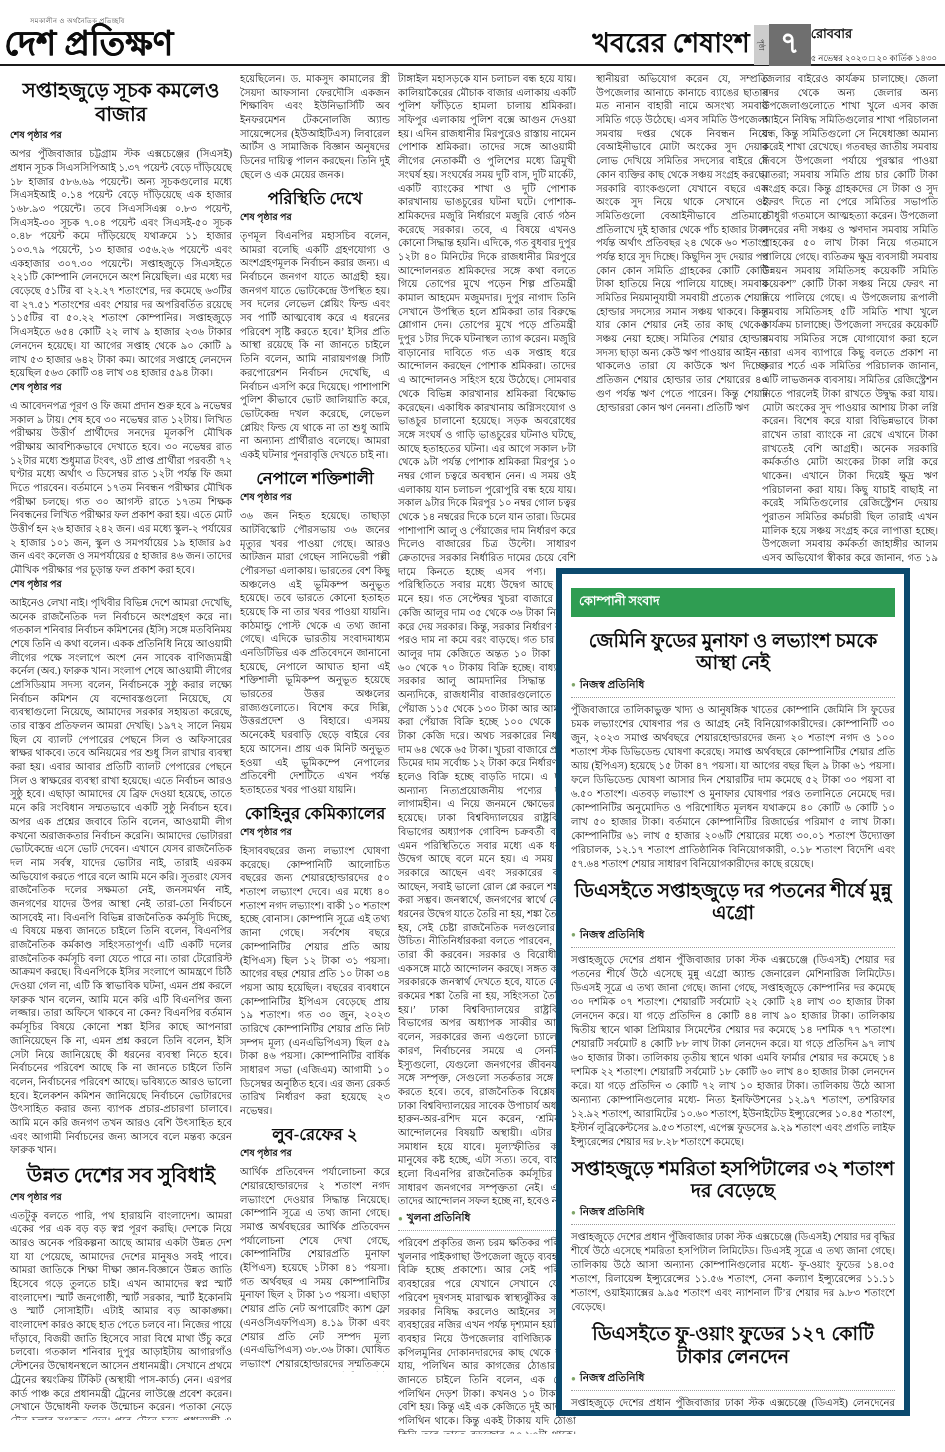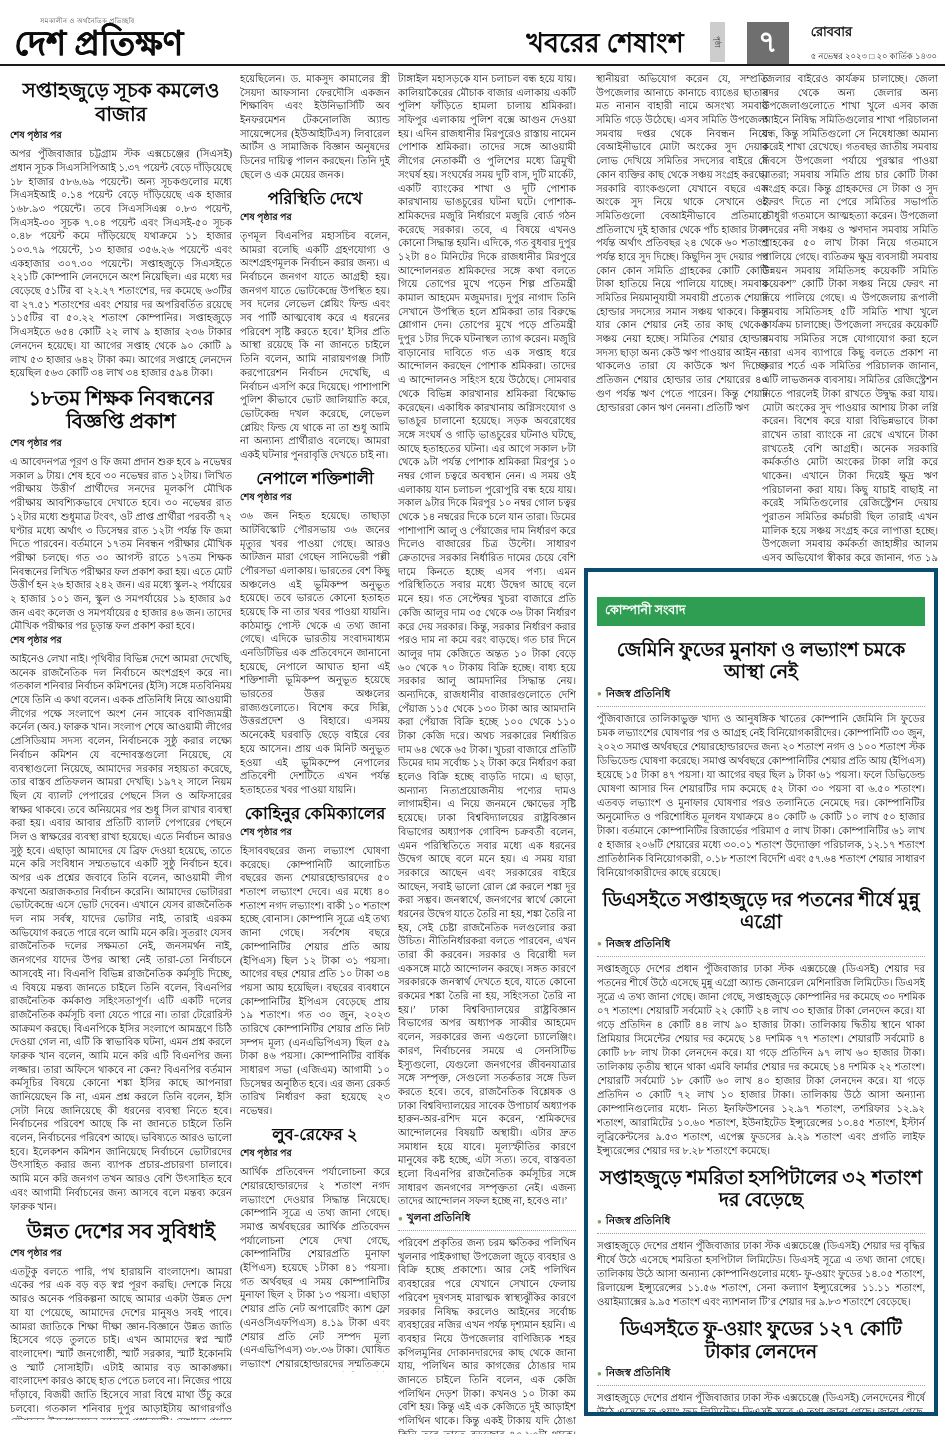--- a/index.html
+++ b/index.html
@@ -6,25 +6,25 @@
   html,body { background:#e8e8e8; }
   .page {
     position:relative; width:945px; height:1452px; margin:0 auto;
     background:#ffffff; color:#111;
     font-family:"Liberation Serif", serif;
     overflow:hidden;
   }
   
   .page-header { position:absolute; left:0; top:0; width:945px; height:66px;
     border-bottom:2px solid #1b1b1b; }
-  .masthead { position:absolute; left:14px; top:16px; }
+  .masthead { position:absolute; left:4px; top:16px; }
   .masthead .tagline { font-size:6.5px; color:#444; margin-left:26px; letter-spacing:.5px; }
   .masthead .title { font-size:34px; font-weight:900; color:#0d0d0d; line-height:1;
     font-family:"Liberation Serif", serif; text-shadow:.6px 0 #0d0d0d; }
-  .header-right { position:absolute; right:8px; top:22px; display:flex; align-items:flex-start; gap:22px; }
+  .header-right { position:absolute; right:8px; top:22px; display:flex; align-items:center; gap:0; }
   .section-name { font-size:27px; font-weight:800; color:#0d0d0d; margin-right:4px; }
   .page-label-box { width:15px; height:40px; background:#cdcdcd; display:flex;
     align-items:center; justify-content:center; }
   .page-label-box span { writing-mode:vertical-rl; font-size:7px; color:#333; }
   .page-num-box { width:42px; height:42px; background:#6f6f6f; color:#fff;
     display:flex; align-items:center; justify-content:center;
     font-size:30px; font-weight:800; }
   .date-block .day { font-size:13px; font-weight:800; }
   .date-block .date { font-size:8.5px; color:#222; margin-top:7px; }
   
@@ -37,22 +37,22 @@
   .story h2 { text-align:center; font-weight:800; line-height:1.18; margin:7px 0 2px; color:#0d0d0d; }
   .col-1 .story h2 { font-size:20px; }
   .col-2 .story h2 { font-size:16.5px; }
   .col-3 .story h2 { font-size:17px; }
   .sub { text-align:left; font-weight:700; font-size:9.5px; margin:0 0 4px; }
   .body { text-align:justify; font-size:10px; line-height:1.37; color:#161616; }
   .byline { font-weight:700; font-size:10.5px; margin:2px 0 1px; display:flex; align-items:center; gap:4px; }
   .bullet { color:#7fa468; font-size:8px; line-height:1; }
   .dotted { border-bottom:1px dotted #9a9a9a; margin:3px 0 5px; }
   
-  .company-box { position:absolute; left:584px; top:568px; width:354px; height:848px;
-    border:4px solid #0c4a6e; background:#fff; padding:25px 9px; overflow:hidden; }
+  .company-box { position:absolute; left:556px; top:568px; width:354px; height:848px;
+    border:6px solid #0c4a6e; background:#fff; padding:14px 9px; overflow:hidden; }
   .box-label { display:inline-block; width:100%; background:#2f9d52; color:#fff;
     font-weight:800; font-size:12.5px; padding:4px 8px 5px; margin-bottom:4px; }
   .company-box .story h2 { font-size:19px; margin:9px 0 1px; }
   .company-box .body { font-size:10px; line-height:1.4; }
 </style>
 </head>
 <body>
 
 <div class="page">
 
@@ -74,21 +74,20 @@
     </div>
   </header>
 
   <section class="col col-1">
     <article class="story">
       <h2>সপ্তাহজুড়ে সূচক কমলেও বাজার</h2>
       <p class="sub">শেষ পৃষ্ঠার পর</p>
       <p class="body">অপর পুঁজিবাজার চট্টগ্রাম স্টক এক্সচেঞ্জের (সিএসই) প্রধান সূচক সিএসসিপিআই ১.৩৭ পয়েন্ট বেড়ে দাঁড়িয়েছে ১৮ হাজার ৫৮৬.৬৯ পয়েন্টে। অন্য সূচকগুলোর মধ্যে সিএসইআই ০.১৪ পয়েন্ট বেড়ে দাঁড়িয়েছে এক হাজার ১৬৮.৯৩ পয়েন্টে। তবে সিএসসিএক্স ০.৮৩ পয়েন্ট, সিএসই-৩০ সূচক ৭.০৪ পয়েন্ট এবং সিএসই-৫০ সূচক ০.৪৮ পয়েন্ট কমে দাঁড়িয়েছে যথাক্রমে ১১ হাজার ১০৩.৭৯ পয়েন্টে, ১৩ হাজার ৩৫৬.২৬ পয়েন্টে এবং একহাজার ৩০৭.৩০ পয়েন্টে। সপ্তাহজুড়ে সিএসইতে ২২১টি কোম্পানি লেনদেনে অংশ নিয়েছিল। এর মধ্যে দর বেড়েছে ৫১টির বা ২২.২৭ শতাংশের, দর কমেছে ৬৩টির বা ২৭.৫১ শতাংশের এবং শেয়ার দর অপরিবর্তিত রয়েছে ১১৫টির বা ৫০.২২ শতাংশ কোম্পানির। সপ্তাহজুড়ে সিএসইতে ৬৫৪ কোটি ২২ লাখ ৯ হাজার ২৩৬ টাকার লেনদেন হয়েছে। যা আগের সপ্তাহ থেকে ৯০ কোটি ৯ লাখ ৫৩ হাজার ৬৪২ টাকা কম। আগের সপ্তাহে লেনদেন হয়েছিল ৫৬৩ কোটি ৩৪ লাখ ৩৪ হাজার ৫৯৪ টাকা।</p>
     </article>
     <article class="story">
-      <h2>১৮তম শিক্ষক নিবন্ধনের বিজ্ঞপ্তি প্রকাশ</h2>
       <p class="sub">শেষ পৃষ্ঠার পর</p>
       <p class="body">এ আবেদনপত্র পূরণ ও ফি জমা প্রদান শুরু হবে ৯ নভেম্বর সকাল ৯ টায়। শেষ হবে ৩০ নভেম্বর রাত ১২টায়। লিখিত পরীক্ষায় উত্তীর্ণ প্রার্থীদের সনদের মূলকপি মৌখিক পরীক্ষায় আবশ্যিকভাবে দেখাতে হবে। ৩০ নভেম্বর রাত ১২টার মধ্যে শুধুমাত্র টংবৎ, ওট প্রাপ্ত প্রার্থীরা পরবর্তী ৭২ ঘণ্টার মধ্যে অর্থাৎ ৩ ডিসেম্বর রাত ১২টা পর্যন্ত ফি জমা দিতে পারবেন। বর্তমানে ১৭তম নিবন্ধন পরীক্ষার মৌখিক পরীক্ষা চলছে। গত ৩০ আগস্ট রাতে ১৭তম শিক্ষক নিবন্ধনের লিখিত পরীক্ষার ফল প্রকাশ করা হয়। এতে মোট উত্তীর্ণ হন ২৬ হাজার ২৪২ জন। এর মধ্যে স্কুল-২ পর্যায়ের ২ হাজার ১০১ জন, স্কুল ও সমপর্যায়ের ১৯ হাজার ৯৫ জন এবং কলেজ ও সমপর্যায়ের ৫ হাজার ৪৬ জন। তাদের মৌখিক পরীক্ষার পর চূড়ান্ত ফল প্রকাশ করা হবে।</p>
     </article>
     <article class="story">
       <p class="sub">শেষ পৃষ্ঠার পর</p>
       <p class="body">আইনেও লেখা নাই। পৃথিবীর বিভিন্ন দেশে আমরা দেখেছি, অনেক রাজনৈতিক দল নির্বাচনে অংশগ্রহণ করে না। গতকাল শনিবার নির্বাচন কমিশনের (ইসি) সঙ্গে মতবিনিময় শেষে তিনি এ কথা বলেন। একক প্রতিনিধি নিয়ে আওয়ামী লীগের পক্ষে সংলাপে অংশ নেন সাবেক বাণিজ্যমন্ত্রী কর্নেল (অব.) ফারুক খান। সংলাপ শেষে আওয়ামী লীগের প্রেসিডিয়াম সদস্য বলেন, নির্বাচনকে সুষ্ঠু করার লক্ষ্যে নির্বাচন কমিশন যে বন্দোবস্তগুলো নিয়েছে, যে ব্যবস্থাগুলো নিয়েছে, আমাদের সরকার সহায়তা করেছে, তার বাস্তব প্রতিফলন আমরা দেখছি। ১৯৭২ সালে নিয়ম ছিল যে ব্যালট পেপারের পেছনে সিল ও অফিসারের স্বাক্ষর থাকবে। তবে অনিয়মের পর শুধু সিল রাখার ব্যবস্থা করা হয়। এবার আবার প্রতিটি ব্যালট পেপারের পেছনে সিল ও স্বাক্ষরের ব্যবস্থা রাখা হয়েছে। এতে নির্বাচন আরও সুষ্ঠু হবে। এছাড়া আমাদের যে ব্রিফ দেওয়া হয়েছে, তাতে মনে করি সংবিধান সম্মতভাবে একটি সুষ্ঠু নির্বাচন হবে। অপর এক প্রশ্নের জবাবে তিনি বলেন, আওয়ামী লীগ কখনো অরাজকতার নির্বাচন করেনি। আমাদের ভোটাররা ভোটকেন্দ্রে এসে ভোট দেবেন। এখানে যেসব রাজনৈতিক দল নাম সর্বস্ব, যাদের ভোটার নাই, তারাই এরকম অভিযোগ করতে পারে বলে আমি মনে করি। সুতরাং যেসব রাজনৈতিক দলের সক্ষমতা নেই, জনসমর্থন নাই, জনগণের যাদের উপর আস্থা নেই তারা-তো নির্বাচনে আসবেই না। বিএনপি বিভিন্ন রাজনৈতিক কর্মসূচি দিচ্ছে, এ বিষয়ে মন্তব্য জানতে চাইলে তিনি বলেন, বিএনপির রাজনৈতিক কর্মকাণ্ড সহিংসতাপূর্ণ। এটি একটি দলের রাজনৈতিক কর্মসূচি বলা যেতে পারে না। তারা টেরোরিস্ট আক্রমণ করছে। বিএনপিকে ইসির সংলাপে আমন্ত্রণে চিঠি দেওয়া গেল না, এটি কি স্বাভাবিক ঘটনা, এমন প্রশ্ন করলে ফারুক খান বলেন, আমি মনে করি এটি বিএনপির জন্য লজ্জার। তারা অফিসে থাকবে না কেন? বিএনপির বর্তমান কর্মসূচির বিষয়ে কোনো শঙ্কা ইসির কাছে আপনারা জানিয়েছেন কি না, এমন প্রশ্ন করলে তিনি বলেন, ইসি সেটা নিয়ে জানিয়েছে কী ধরনের ব্যবস্থা নিতে হবে। নির্বাচনের পরিবেশ আছে কি না জানতে চাইলে তিনি বলেন, নির্বাচনের পরিবেশ আছে। ভবিষ্যতে আরও ভালো হবে। ইলেকশন কমিশন জানিয়েছে নির্বাচনে ভোটারদের উৎসাহিত করার জন্য ব্যাপক প্রচার-প্রচারণা চালাবে। আমি মনে করি জনগণ তখন আরও বেশি উৎসাহিত হবে এবং আগামী নির্বাচনের জন্য আসবে বলে মন্তব্য করেন ফারুক খান।</p>
     </article>
     <article class="story">
       <h2>উন্নত দেশের সব সুবিধাই</h2>
       <p class="sub">শেষ পৃষ্ঠার পর</p>

